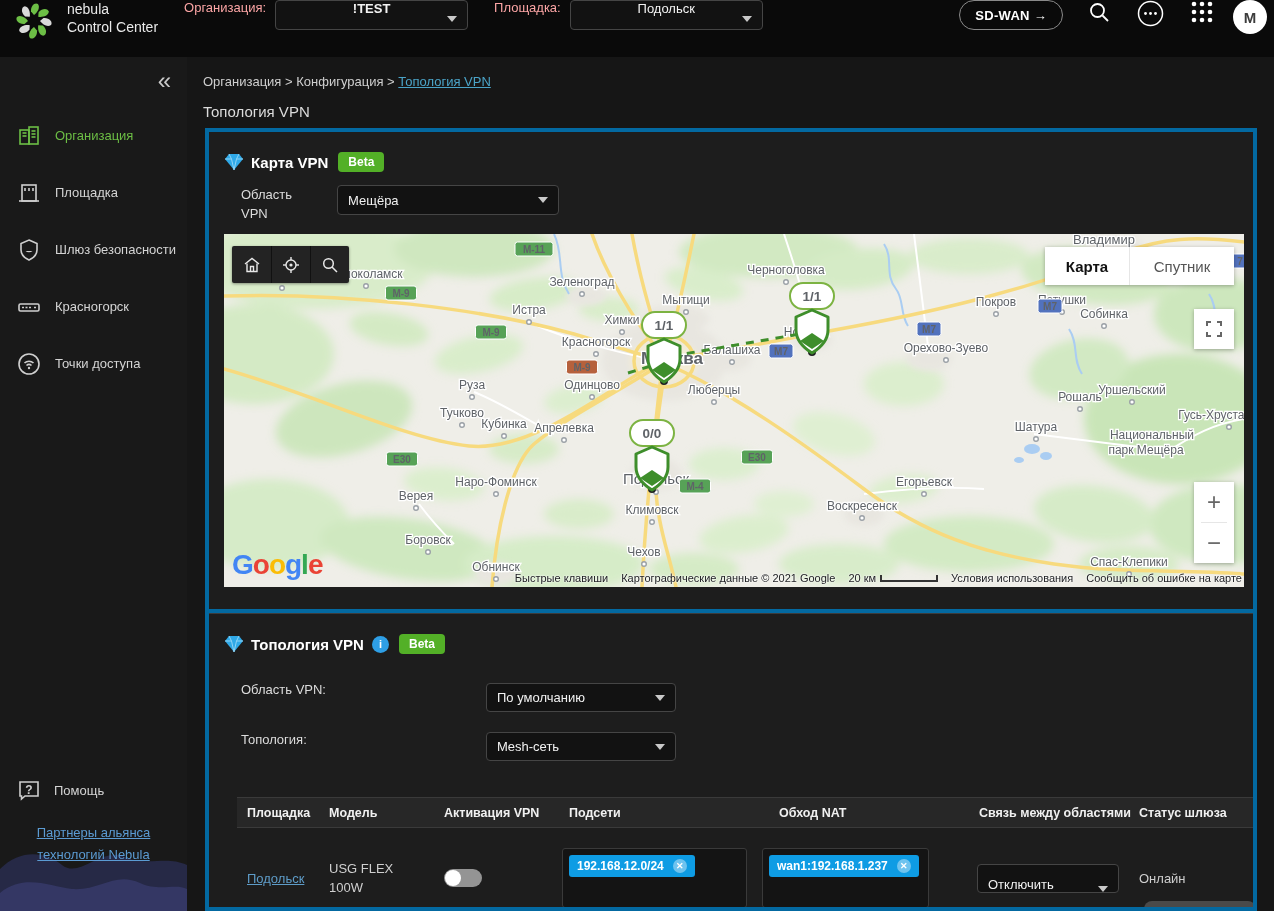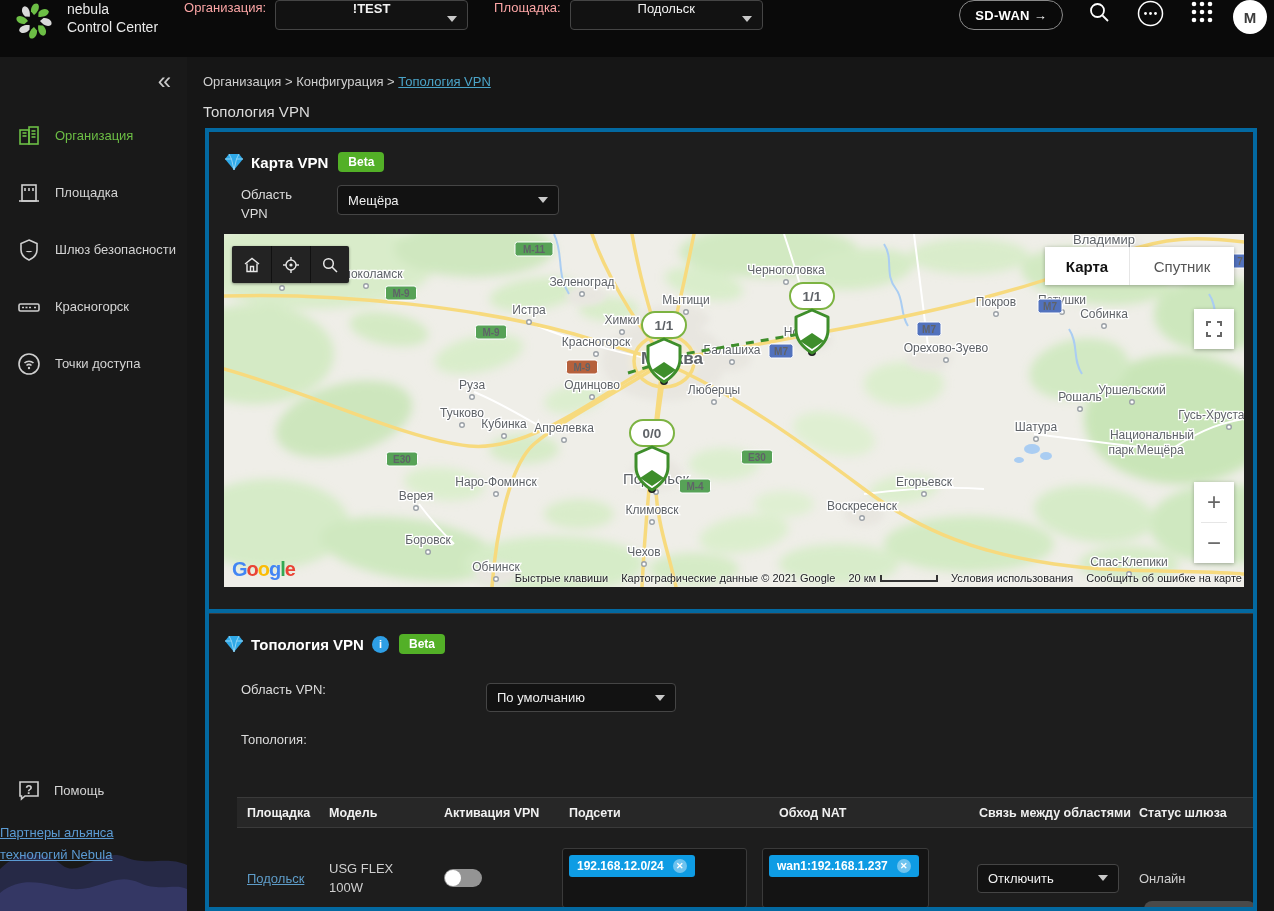--- a/index.html
+++ b/index.html
@@ -16,21 +16,21 @@
 .hicon { cursor:pointer; display:flex; align-items:center; justify-content:center; }
 .avatar { width:34px; height:34px; border-radius:50%; background:#fff; color:#3c3c3c; font-weight:700; font-size:15px; display:flex; align-items:center; justify-content:center; margin-left:19px; margin-right:7px; cursor:pointer; }
 .side { position:absolute; left:0; top:57px; width:187px; height:854px; background:#191919; z-index:20; }
 .collapse { position:absolute; top:12px; right:16px; color:#c9c9c9; font-size:24px; cursor:pointer; line-height:1; }
 .nav { position:absolute; top:50px; left:0; right:0; }
 .nitem { height:57px; display:flex; align-items:center; padding-left:16px; cursor:pointer; color:#d4d4d4; font-size:13px; }
 .nitem svg { margin-right:13px; flex:none; }
 .nitem.act { color:#6cbe45; }
 .help { position:absolute; bottom:108px; left:16px; display:flex; align-items:center; color:#d4d4d4; font-size:13px; cursor:pointer; }
 .help svg { margin-right:12px; }
-.plink { position:absolute; bottom:46px; left:0; width:100%; text-align:left; color:#5b9bd3; font-size:13px; line-height:1.65; text-decoration:underline; cursor:pointer; z-index:2;}
+.plink { position:absolute; bottom:46px; left:0; width:100%; text-align:center; color:#5b9bd3; font-size:13px; line-height:1.65; text-decoration:underline; cursor:pointer; z-index:2;}
 .waves { position:absolute; bottom:0; left:0; }
 .main { position:absolute; left:187px; top:57px; width:1087px; height:854px; background:#161616; }
 .crumbs { position:absolute; left:16px; top:17px; font-size:13px; color:#cfcfcf; }
 .crumbs a { color:#4ba4c8; text-decoration:underline; cursor:pointer; }
 .ptitle { position:absolute; left:16px; top:46px; font-size:15px; color:#dcdcdc; }
 .panel { position:absolute; left:18px; width:1052px; background:#1d1d1d; border:4px solid #0369a1; }
 .p1 { top:71px; height:485px; }
 .p2 { top:556px; height:298px; border-top:none; overflow:hidden; }
 .p2inner { position:relative; width:100%; height:298px; border-top:1px solid #3c3c3c; }
 .phead { position:absolute; left:16px; top:20px; display:flex; align-items:center; }
@@ -46,38 +46,38 @@
 .mtoolbar { position:absolute; left:8px; top:12px; height:37px; background:#232323; border-radius:2px; display:flex; box-shadow:0 1px 3px rgba(0,0,0,.4); }
 .mtb { width:39px; height:37px; display:flex; align-items:center; justify-content:center; cursor:pointer; }
 .mtb + .mtb { border-left:1px solid #111; }
 .mtype { position:absolute; right:10px; top:13px; height:38px; display:flex; box-shadow:0 1px 4px rgba(0,0,0,.3); }
 .mtype .b1 { background:#fff; width:84px; display:flex; align-items:center; justify-content:center; font-size:15px; font-weight:700; color:#111; cursor:pointer; }
 .mtype .b2 { background:#fff; width:105px; display:flex; align-items:center; justify-content:center; font-size:15px; color:#565656; border-left:1px solid #e6e6e6; cursor:pointer; }
 .fsbtn { position:absolute; right:10px; top:75px; width:40px; height:40px; background:#fff; box-shadow:0 1px 4px rgba(0,0,0,.3); display:flex; align-items:center; justify-content:center; cursor:pointer; }
 .zctl { position:absolute; right:10px; top:248px; width:40px; height:81px; background:#fff; box-shadow:0 1px 4px rgba(0,0,0,.3); }
 .zbtn { width:40px; height:40px; display:flex; align-items:center; justify-content:center; font-size:24px; color:#666; cursor:pointer; }
 .zctl .sep { height:1px; background:#e6e6e6; margin:0 7px; }
-.glogo { position:absolute; left:8px; bottom:6px; font-size:20px; font-weight:700; letter-spacing:-1px;text-align:center; }
+.glogo { position:absolute; left:8px; bottom:6px; font-size:28px; font-weight:700; letter-spacing:-1px;text-align:center; }
 .attr { position:absolute; right:2px; bottom:3px; font-size:11px; color:#202124; display:flex; align-items:center; gap:13px; text-shadow:0 0 2px #fff,0 0 2px #fff; white-space:nowrap; }
 .attr span { cursor:pointer; }
 .sbar { width:58px; height:7px; border-left:2px solid #333; border-right:2px solid #333; border-bottom:2px solid #333; margin-left:-9px; }
 .tbl { position:absolute; left:28px; top:183px; width:1024px; }
 .trow { display:grid; grid-template-columns:82px 115px 125px 210px 200px 160px 132px; }
 .thead { background:#272727; border-top:1px solid #3a3a3a; border-bottom:1px solid #3a3a3a; height:31px; }
 .thead > div { display:flex; align-items:center; padding-left:10px; color:#f0f0f0; font-size:12.5px; font-weight:700; white-space:nowrap; }
 .tbody { height:100px; }
 .tbody > div { display:flex; align-items:center; padding-left:10px; color:#cfcfcf; font-size:13px; }
 .slink { color:#5e9cc8; text-decoration:underline; cursor:pointer; }
 .model { width:80px; line-height:1.5; }
 .toggle { width:38px; height:18px; border-radius:9px; background:#949494; position:relative; cursor:pointer; }
 .knob { position:absolute; left:1px; top:1px; width:16px; height:16px; border-radius:50%; background:#fff; }
 .chipbox { width:185px; height:60px; background:#141414; border:1px solid #3a3a3a; border-radius:3px; padding:6px; }
 .chip { display:inline-flex; align-items:center; background:#0e9ce4; color:#fff; font-size:12px; font-weight:700; border-radius:3px; padding:4px 8px; gap:9px; }
 .chipx { width:14px; height:14px; border-radius:50%; background:rgba(255,255,255,.4); color:#fff; font-size:9px; font-weight:700; display:flex; align-items:center; justify-content:center; cursor:pointer; }
-.ddlink { width:142px; height:29px; margin-left:-2px; }
+.ddlink { width:142px; height:29px; margin-left:-2px;align-items:flex-end; }
 .stub { position:absolute; left:935px; top:287px; width:112px; height:30px; background:#4a4a4a; border-radius:8px 8px 0 0; }
 .mapsvg text { fill:#5f6368; stroke:#fff; stroke-width:2.6px; paint-order:stroke; font-family:"Liberation Sans",sans-serif; }
 </style>
 </head>
 <body>
 
 <div class="hdr">
   <svg class="logo" viewBox="0 0 42 42">
     <g transform="translate(21,21)">
         <g id="petals">
@@ -517,20 +517,24 @@
       <span class="t">Топология VPN</span>
       <span class="info">i</span>
       <span class="beta">Beta</span>
     </div>
     <div class="frow-lbl" style="top:68px">Область VPN:</div>
     <div class="dd frow-dd" style="top:69px">
           <span>По умолчанию</span>
           <span class="arr"></span>
         </div>
     <div class="frow-lbl" style="top:118px">Топология:</div>
+    <div class="dd frow-dd" style="top:118px">
+          <span>Mesh-сеть</span>
+          <span class="arr"></span>
+        </div>
 
     <div class="tbl">
       <div class="trow thead">
         <div>Площадка</div>
         <div>Модель</div>
         <div>Активация VPN</div>
         <div>Подсети</div>
         <div>Обход NAT</div>
         <div>Связь между областями</div>
         <div>Статус шлюза</div>

